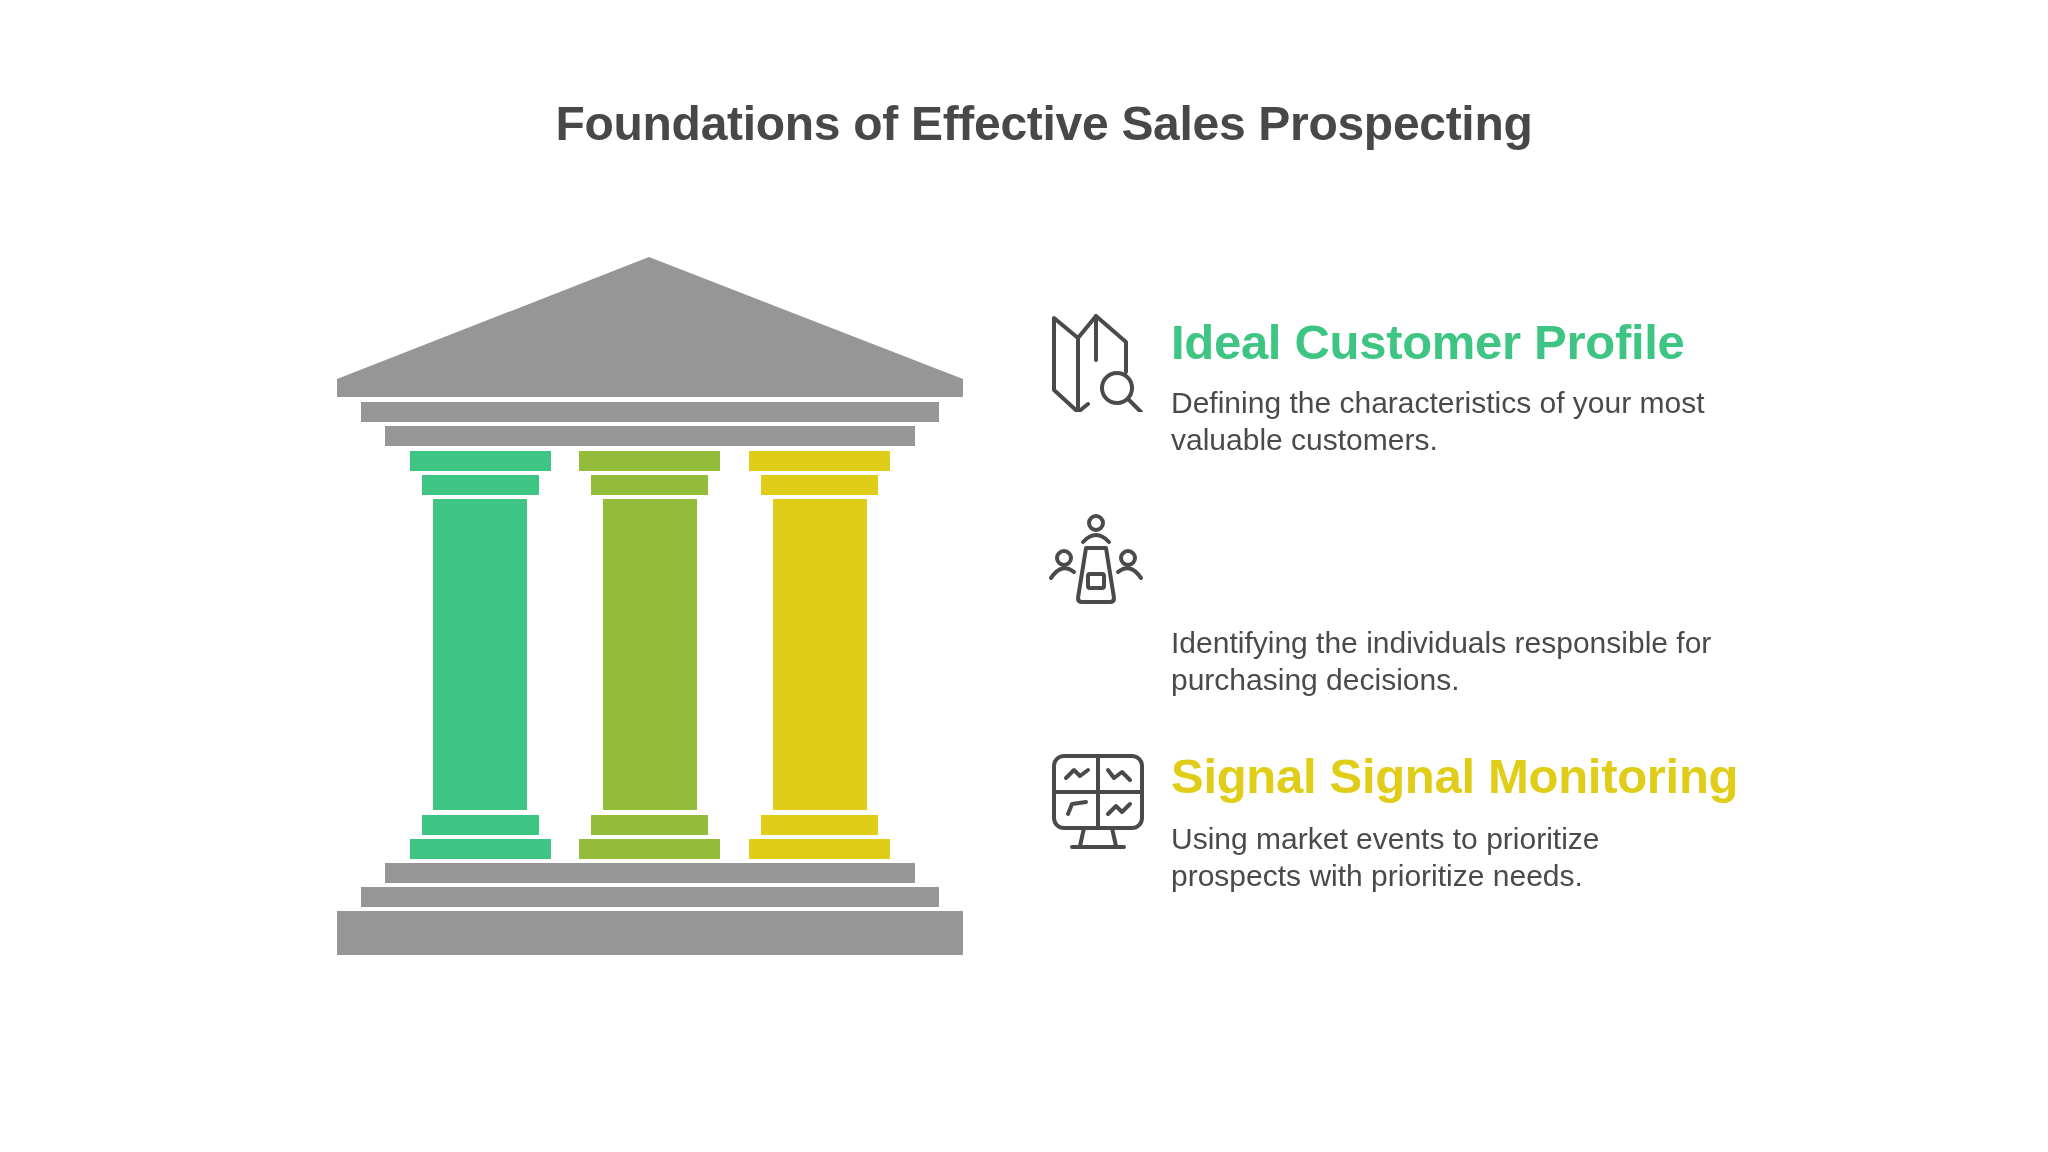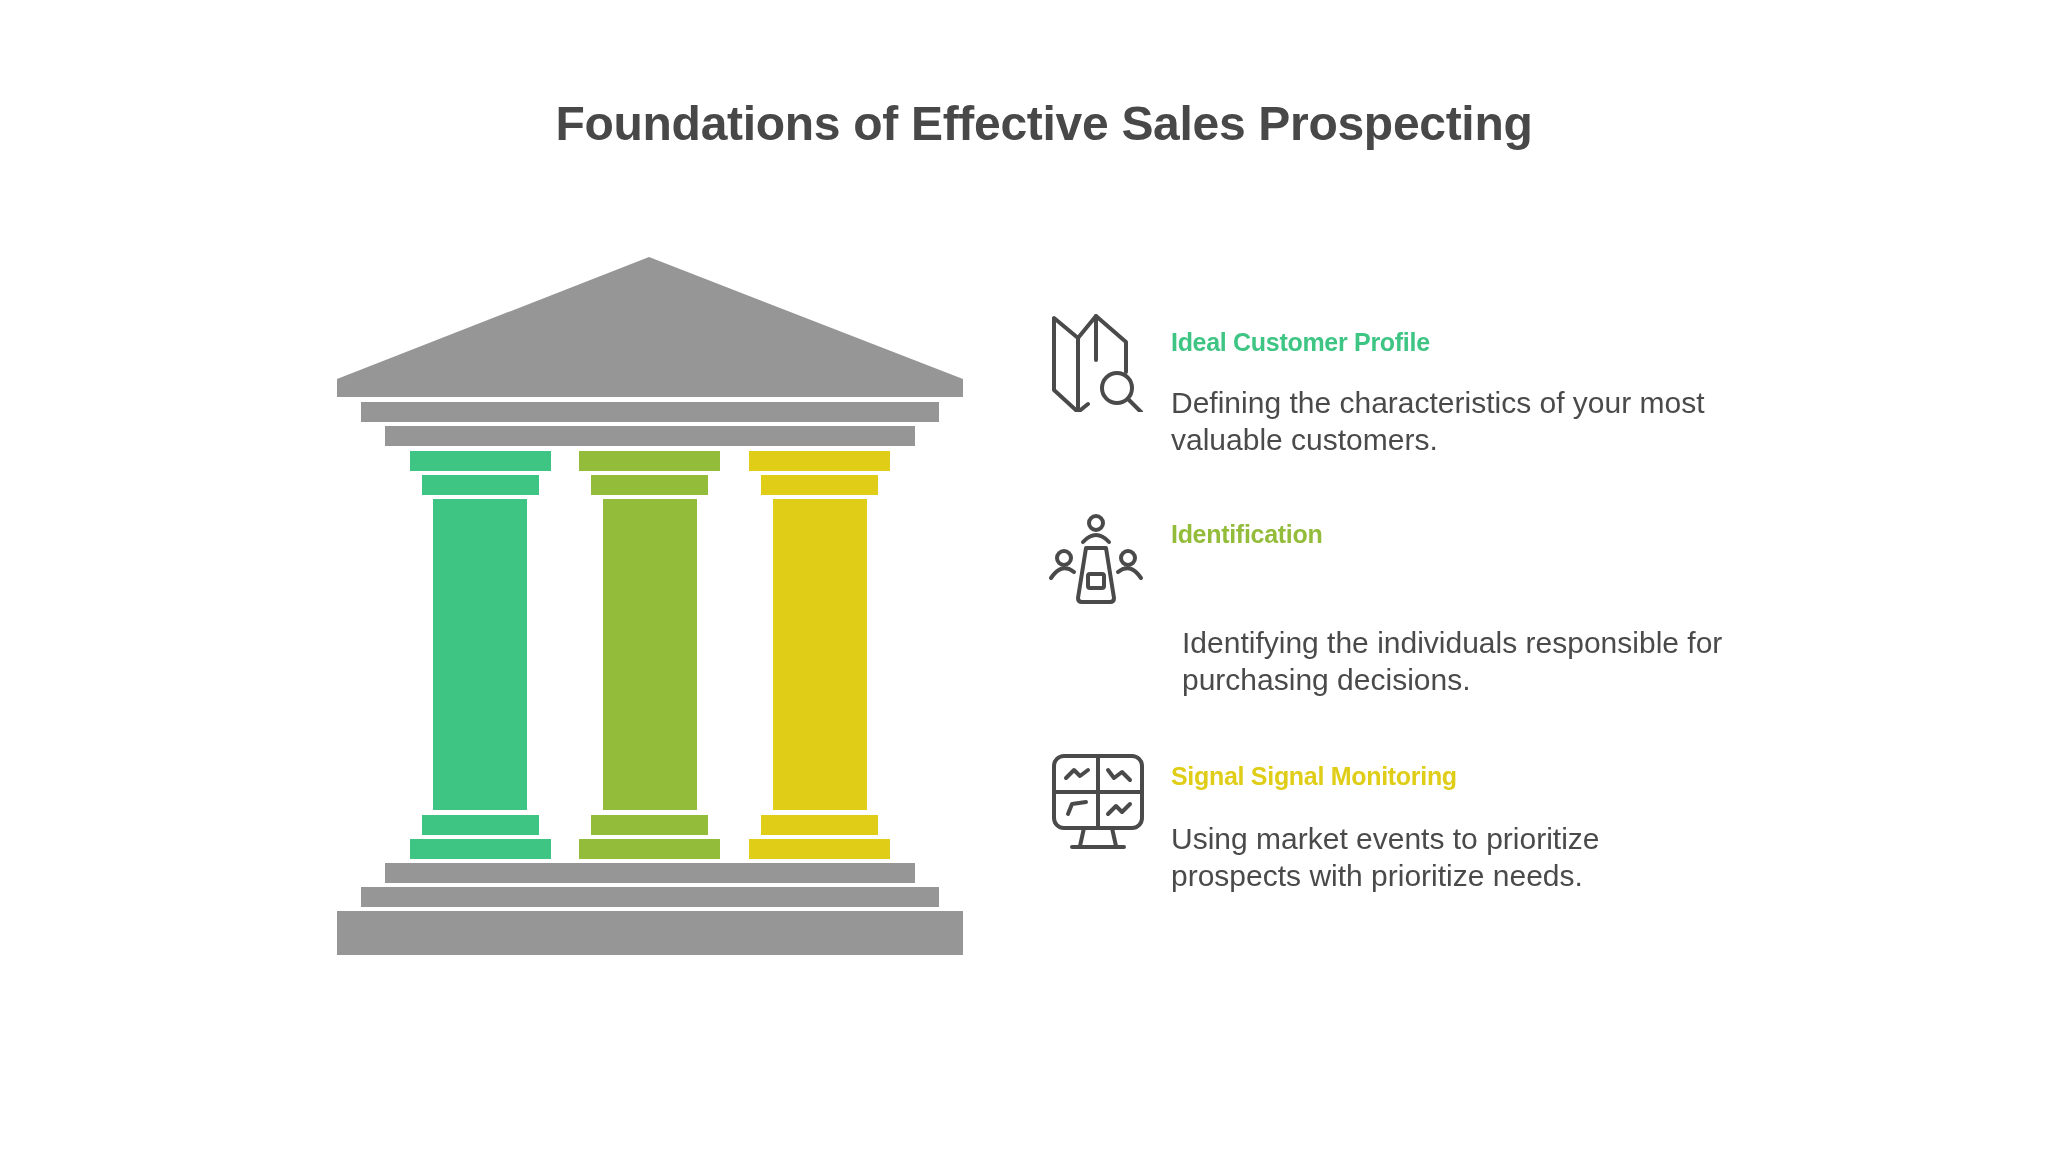--- a/index.html
+++ b/index.html
@@ -1,21 +1,21 @@
 <!DOCTYPE html>
 <html><head>
 <meta charset="utf-8">
 <style>
   html, body { margin: 0; padding: 0; background: #ffffff; }
   body { width: 2048px; height: 1152px; position: relative; overflow: hidden; font-family: "Liberation Sans", sans-serif; }
   .title { position: absolute; left: 0; top: 96px; width: 2088px; text-align: center; font-size: 48px; font-weight: bold; color: #484848; letter-spacing: -0.3px; }
   .temple { position: absolute; left: 0; top: 0; }
   .item { position: absolute; left: 1048px; width: 700px; }
   .item .icon { position: absolute; left: 0; top: 0; width: 100px; height: 100px; }
-  .item .heading { position: absolute; left: 123px; font-size: 25px; font-weight: bold; line-height: 48px; letter-spacing: -0.3px; }
+  .item .heading { position: absolute; left: 123px; font-size: 49px; font-weight: bold; line-height: 48px; letter-spacing: -0.3px; }
   .item .desc { position: absolute; left: 123px; font-size: 30px; line-height: 37px; color: #4a4a4a; width: 560px; }
 </style>
 </head>
 <body>
 
 <div class="title">Foundations of Effective Sales Prospecting</div>
 
 <svg class="temple" width="2048" height="1152" viewBox="0 0 2048 1152">
   <g fill="#969696">
     <polygon points="649,257 963,379 963,397 337,397 337,379"></polygon>
@@ -69,23 +69,22 @@
     <circle cx="48" cy="13" r="7"></circle>
     <path d="M35,32 Q48,18 61,32"></path>
     <circle cx="16" cy="48" r="7"></circle>
     <path d="M3,68 Q14,52 26,62"></path>
     <circle cx="80" cy="48" r="7"></circle>
     <path d="M93,68 Q82,52 70,62"></path>
     <path d="M38,38 L58,38 L66,88 Q66,92 62,92 L34,92 Q30,92 30,88 Z"></path>
     <rect x="40" y="64" width="16" height="14" rx="2"></rect>
   </svg>
   <div class="heading" style="top:0px; color:#94bc3b;">
-    <div>Identification</div>
   </div>
-  <div class="desc" style="top:114px;margin-left:11px;">Identifying the individuals responsible for purchasing decisions.</div>
+  <div class="desc" style="top:114px;">Identifying the individuals responsible for purchasing decisions.</div>
 </div>
 
 <div class="item" style="top:752px;">
   <svg class="icon" viewBox="0 0 100 100" fill="none" stroke="#4a4a4a" stroke-width="4" stroke-linecap="round" stroke-linejoin="round" style="left:0; top:0;">
     <rect x="6" y="4" width="88" height="72" rx="10"></rect>
     <line x1="50" y1="4" x2="50" y2="76"></line>
     <line x1="6" y1="40" x2="94" y2="40"></line>
     <polyline points="18,26 26,18 32,24 40,18"></polyline>
     <polyline points="60,18 66,26 74,20 82,28"></polyline>
     <polyline points="20,62 24,52 38,50"></polyline>

